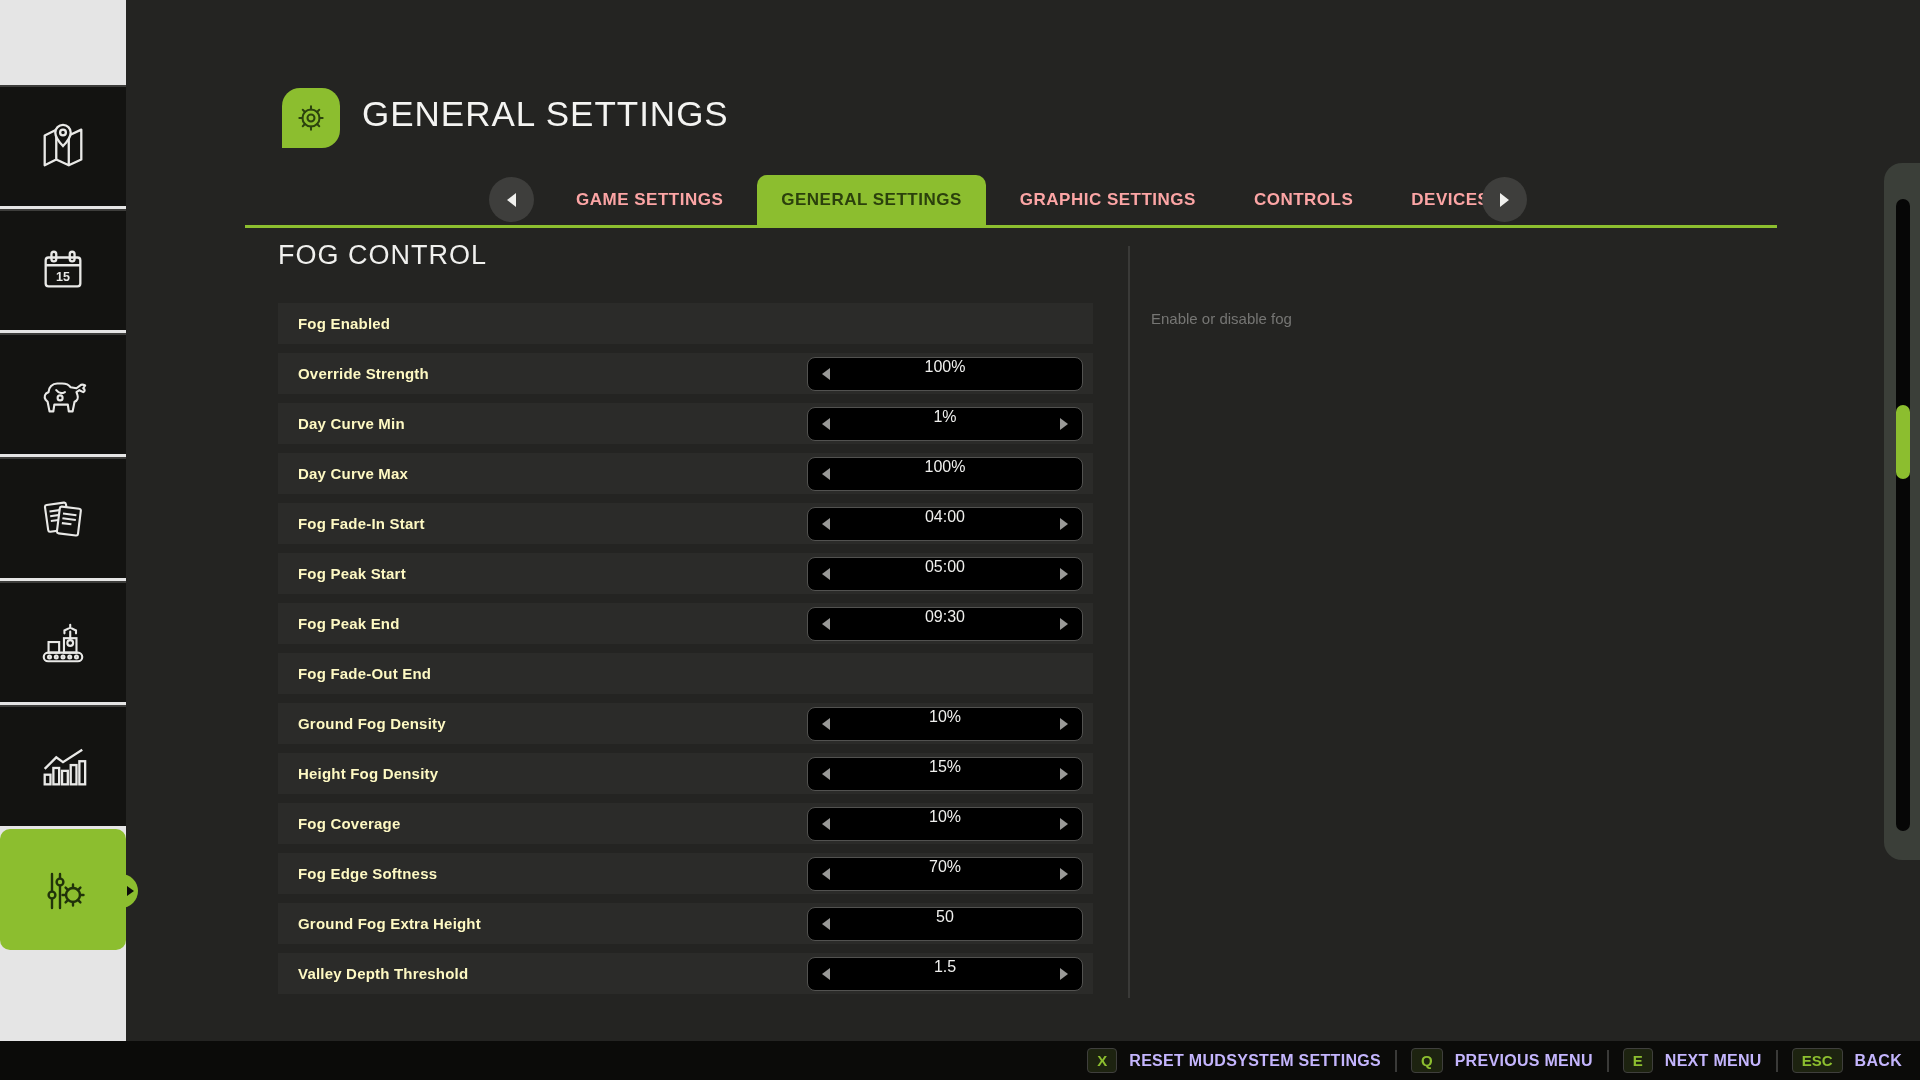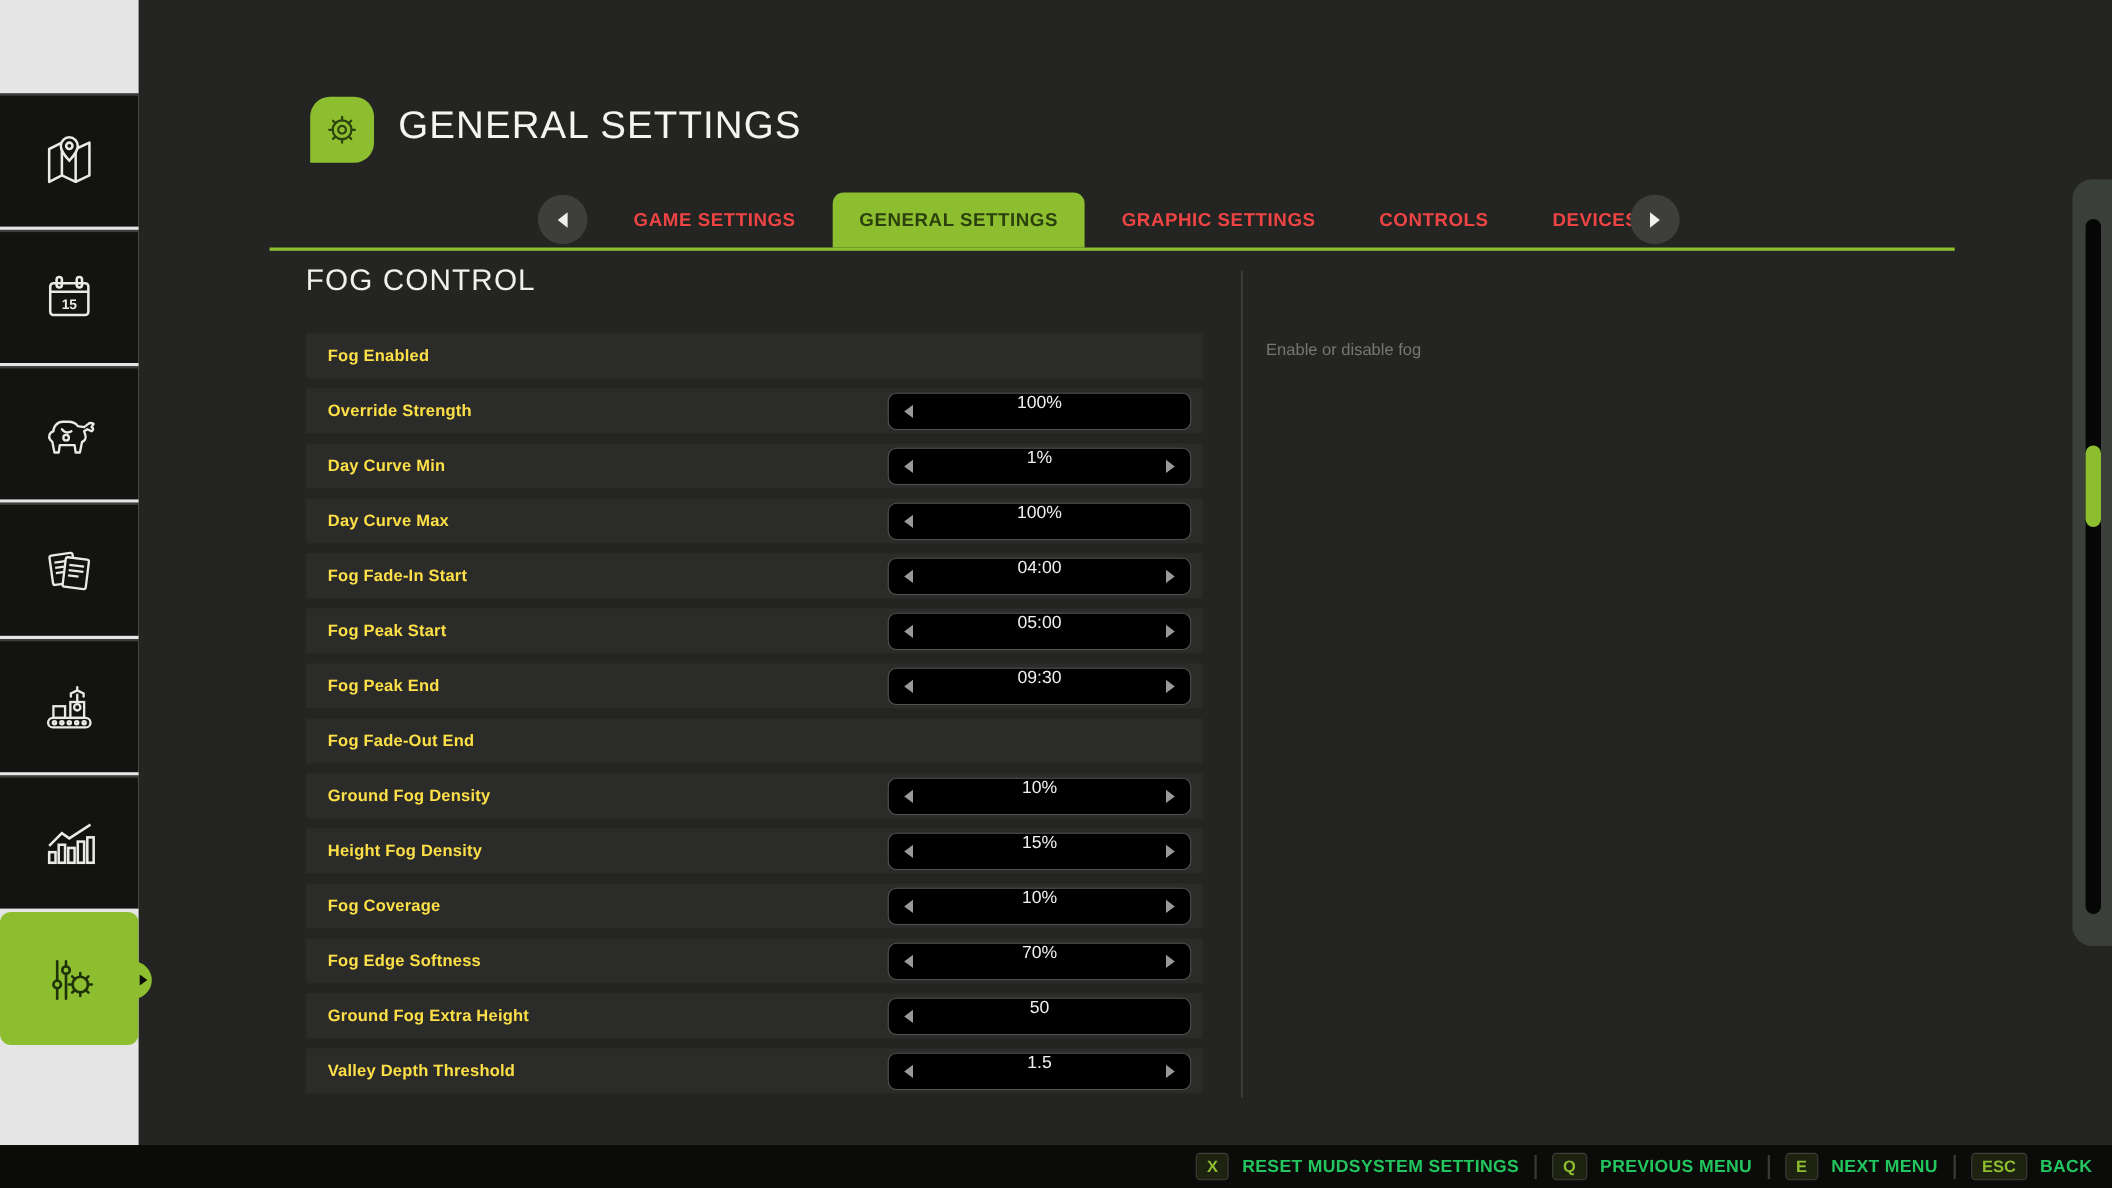--- a/index.html
+++ b/index.html
@@ -30,31 +30,31 @@
   
   .tab-underline { position:absolute; left:245px; top:225px; width:1532px; height:3px; background:var(--accent); }
   .nav-arrow { position:absolute; top:177px; width:45px; height:45px; border-radius:50%; background:#3e3e3c;
                display:flex; align-items:center; justify-content:center; cursor:pointer; }
   .nav-arrow.prev { left:489px; }
   .nav-arrow.next { left:1482px; }
   .tri-left  { width:0; height:0; border-top:7px solid transparent; border-bottom:7px solid transparent; border-right:9px solid #f0f0ee; }
   .tri-right { width:0; height:0; border-top:7px solid transparent; border-bottom:7px solid transparent; border-left:9px solid #f0f0ee; }
   .tabs { position:absolute; left:552px; top:175px; height:50px; display:flex; gap:10px; }
   .tab { padding:0 24px; display:flex; align-items:center; cursor:pointer; }
-  .tab-label { font-size:17px; font-weight:700; color:#ef4444; letter-spacing:0.5px; white-space:nowrap; }
+  .tab-label { font-size:17px; font-weight:700; color:#fca5a5; letter-spacing:0.5px; white-space:nowrap; }
   .tab.active { background:var(--accent); border-radius:10px 10px 0 0; }
   .tab.active .tab-label { color:#2b400c; }
 
   
   .section-title { position:absolute; left:278px; top:240px; font-size:27px; color:#f0f0ee; letter-spacing:1px; }
 
   
   .rows { position:absolute; left:278px; top:303px; width:815px; }
   .row { position:relative; height:41px; margin-bottom:9px; background:#2b2b29; display:flex; align-items:center; }
-  .row-label { margin-left:20px; font-size:15px; font-weight:700; color:#fde047; letter-spacing:0.2px; }
+  .row-label { margin-left:20px; font-size:15px; font-weight:700; color:#fef9c3; letter-spacing:0.2px; }
   .control { position:absolute; left:529px; top:50%; transform:translateY(-50%); width:276px; height:34px; }
   .spinner { width:100%; height:100%; border:1px solid #525250; border-radius:8px; background:#000000;
              position:relative; display:flex; align-items:flex-start; justify-content:center; cursor:pointer; }
   .spin-value { font-size:16px; color:#f0f0ee; }
   .arr { position:absolute; top:50%; transform:translateY(-50%); width:0; height:0;
          border-top:6px solid transparent; border-bottom:6px solid transparent; cursor:pointer; }
   .arr-left  { left:14px;  border-right:8px solid #999997; }
   .arr-right { right:14px; border-left:8px solid #999997; }
   .toggle { width:100%; height:31px; margin-top:2px; display:flex; border-radius:5px; overflow:hidden; }
   .seg { flex:1; display:flex; align-items:center; justify-content:center; font-size:15px;
@@ -71,21 +71,21 @@
   .scroll-track { position:absolute; left:1896px; top:199px; width:14px; height:632px; background:#060606; border-radius:7px; }
   .scroll-thumb { position:absolute; left:1896px; top:405px; width:14px; height:74px; background:var(--accent);
                   border-radius:7px; cursor:pointer; }
 
   
   .footer { position:absolute; left:0; top:1041px; width:1920px; height:39px; background:#0b0b09;
             display:flex; align-items:center; justify-content:flex-end; gap:14px; padding-right:18px; z-index:6; }
   .footer-action { display:flex; align-items:center; gap:12px; cursor:pointer; }
   .key-badge { min-width:18px; padding:3px 9px; background:#1d2310; border:1px solid #3f3f3d; border-radius:4px;
                color:var(--accent); font-weight:700; font-size:15px; text-align:center; }
-  .footer-label { color:#22c55e; font-weight:700; font-size:16px; letter-spacing:0.3px; white-space:nowrap; }
+  .footer-label { color:#c4b5fd; font-weight:700; font-size:16px; letter-spacing:0.3px; white-space:nowrap; }
   .footer-sep { width:2px; height:22px; background:#3a3a38; }
 </style>
 </head>
 <body>
 
 <div class="sidebar">
   <div class="sidebar-spacer"></div>
   <div>
       <div class="sidebar-item">
         <svg viewBox="0 0 54 54" width="52" height="52">

